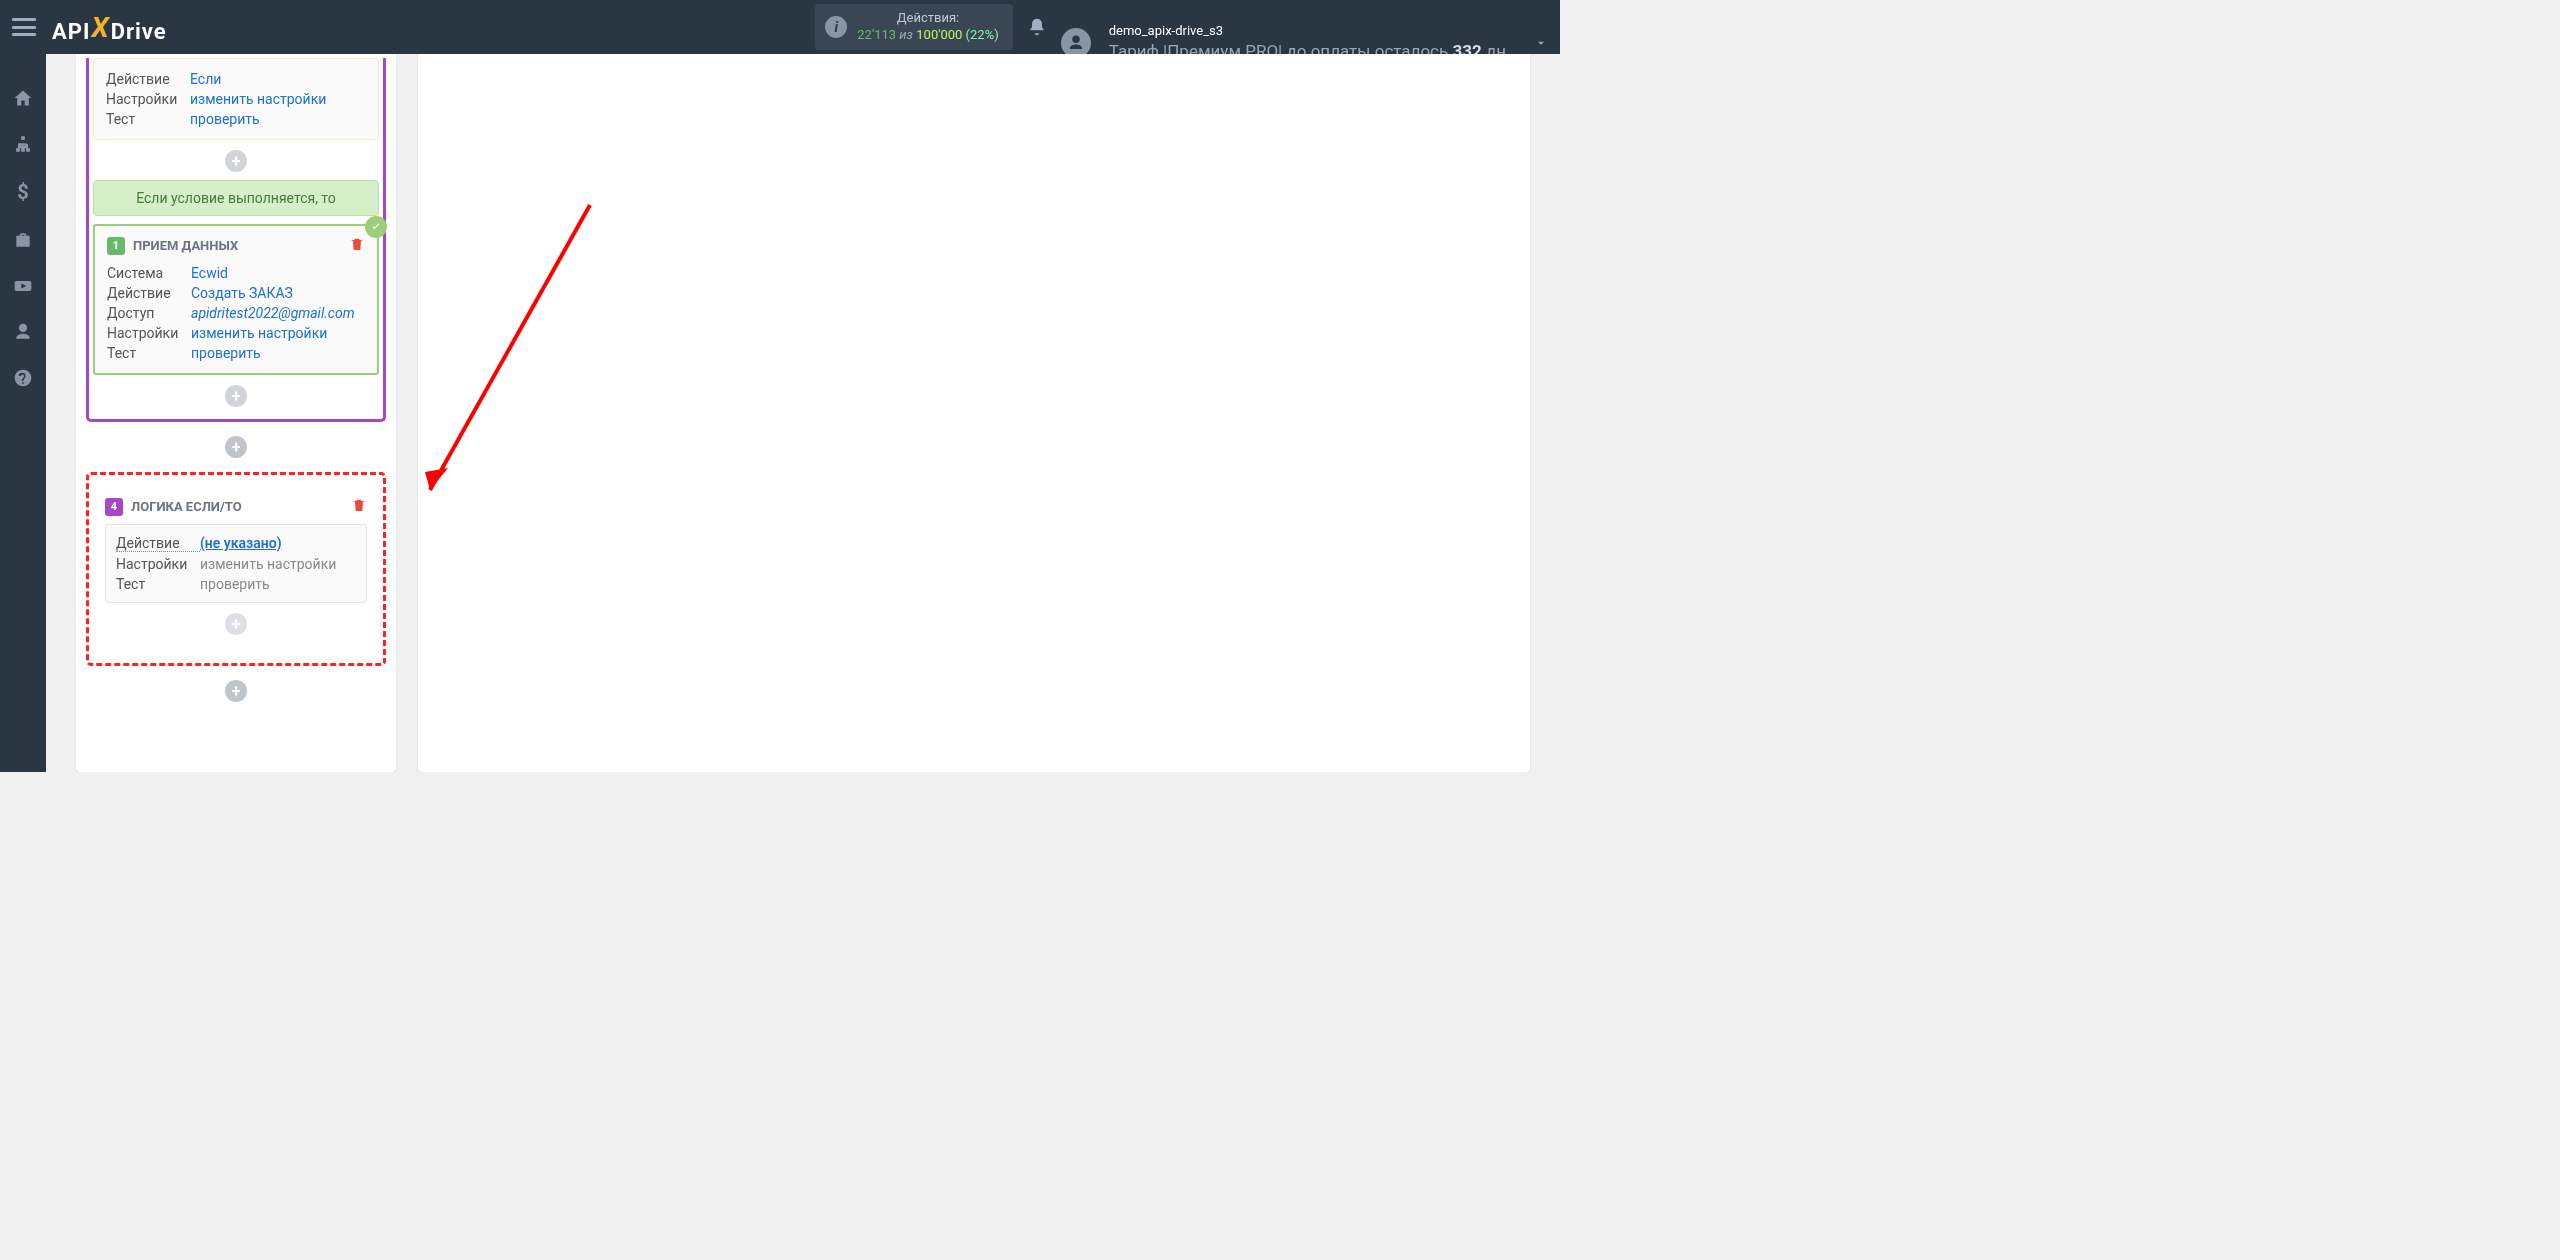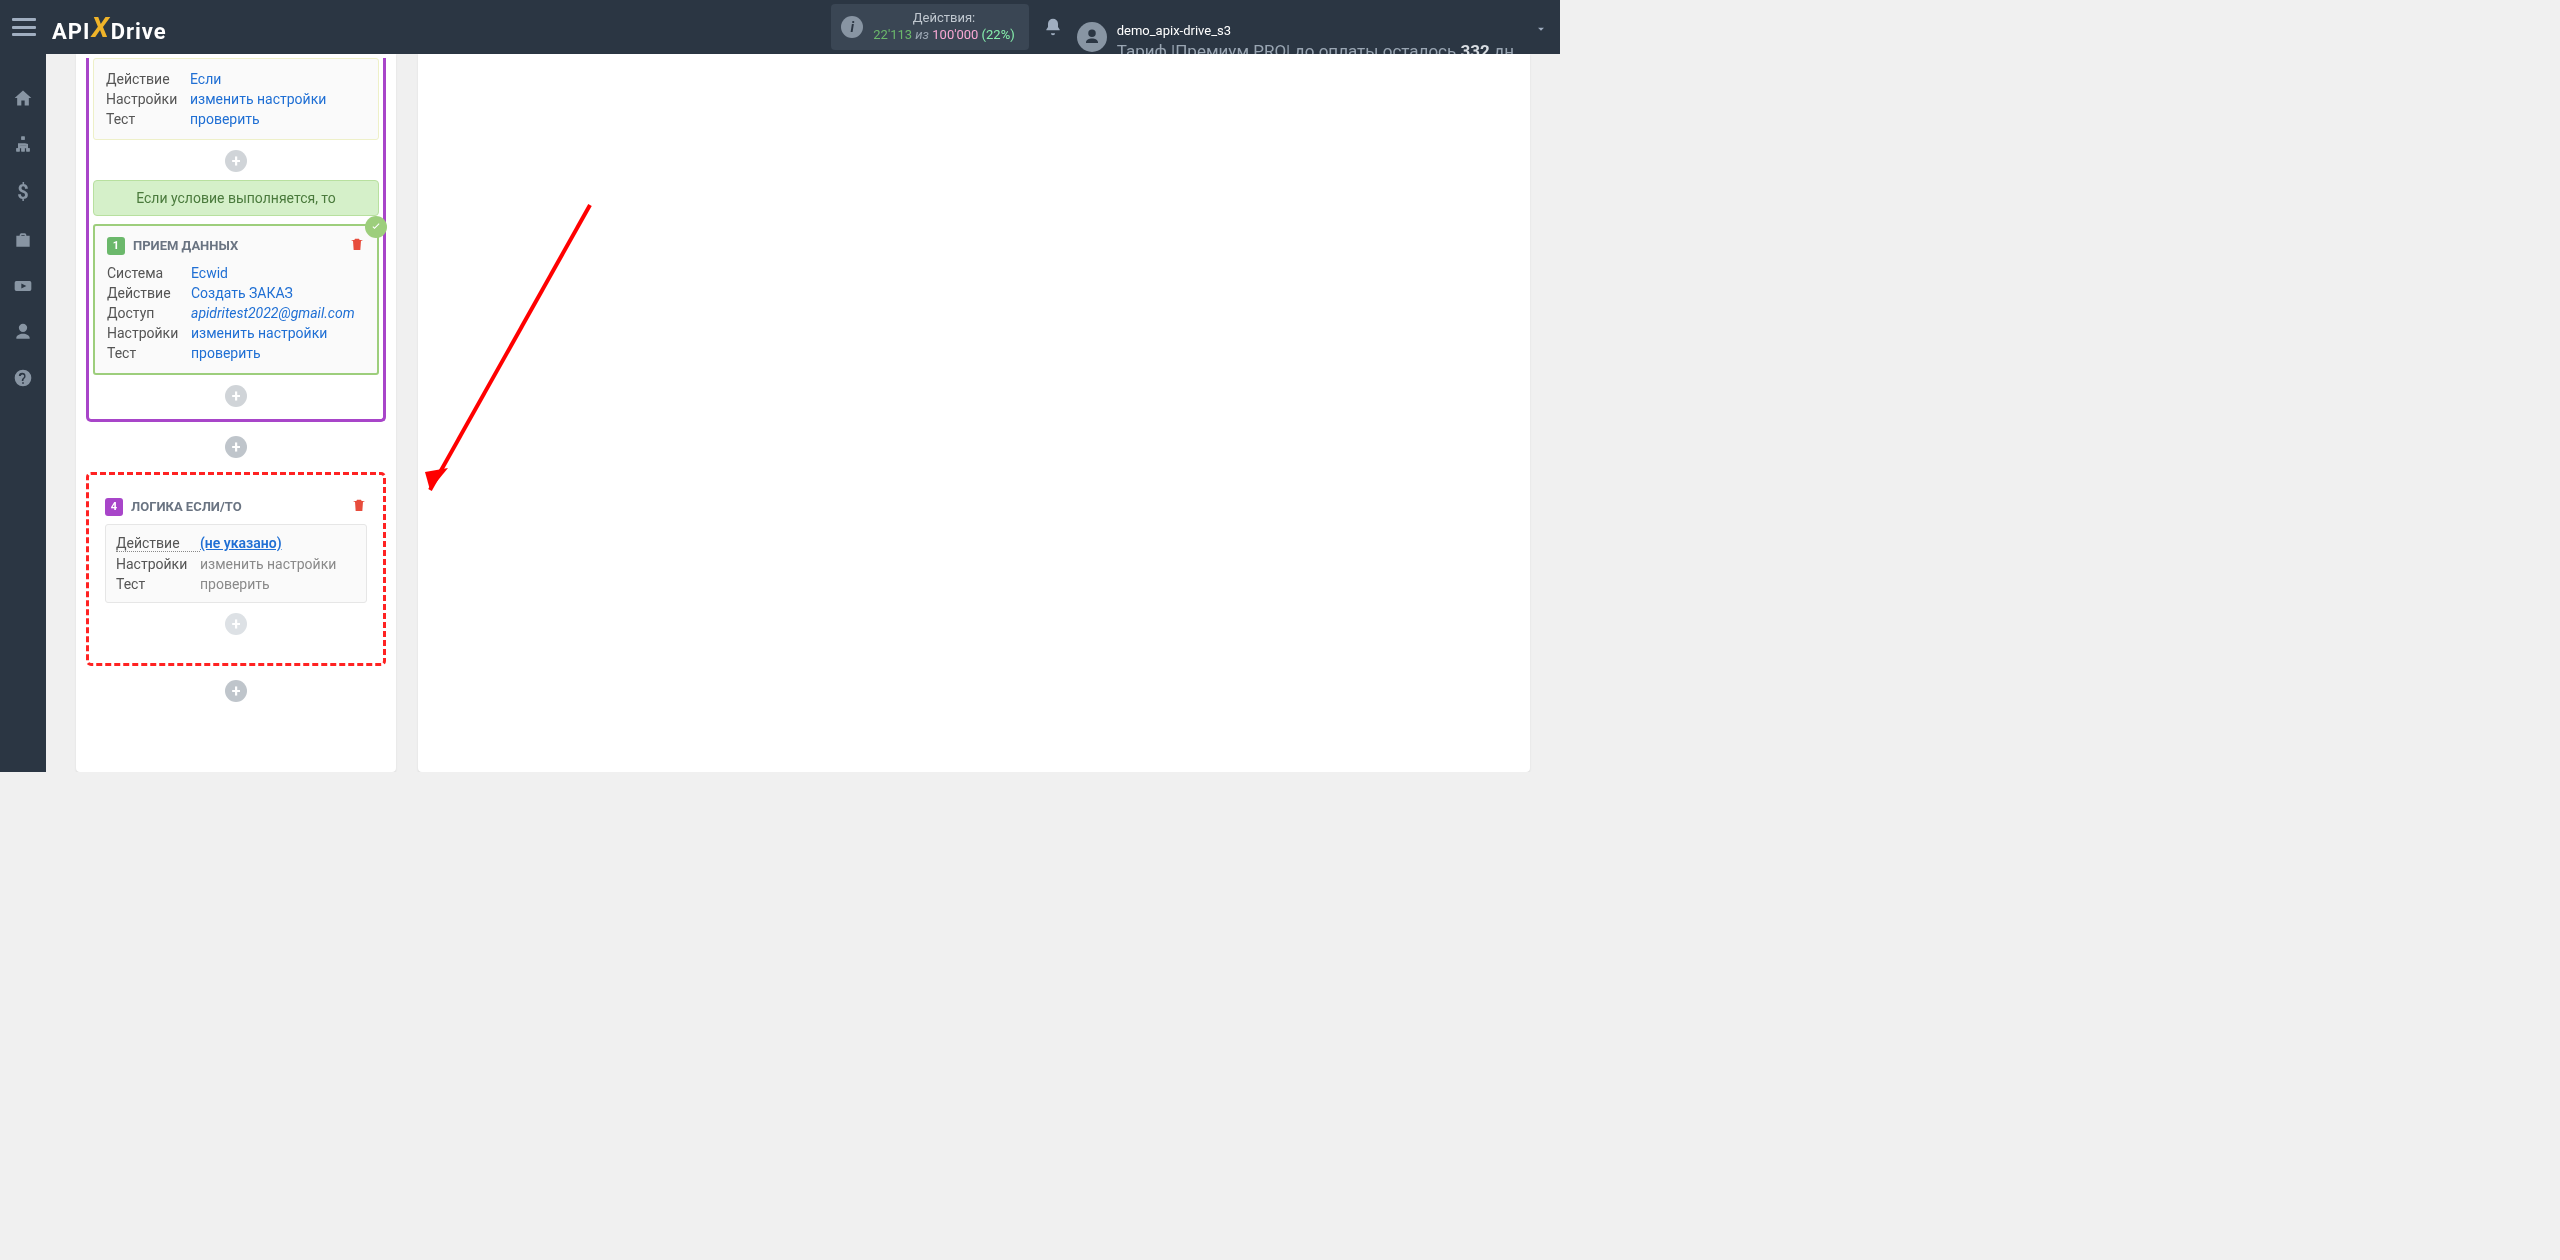--- a/index.html
+++ b/index.html
@@ -13,24 +13,24 @@
 .logo .api { color: #fff; }
 .logo .x { color: #f0b429; font-size: 28px; font-style: italic; margin: 0 1px; }
 .logo .drive { color: #fff; }
 .header-right { margin-left: auto; display: flex; align-items: center; gap: 14px; }
 .actions-box { background: #3a4654; border-radius: 4px; padding: 6px 14px 6px 10px; display: flex; align-items: center; gap: 10px; }
 .info-circle { width: 22px; height: 22px; border-radius: 50%; background: #8895a3; color: #2b3643; display: flex; align-items: center; justify-content: center; font-weight: 700; font-size: 14px; font-style: italic; }
 .actions-text { font-size: 13px; line-height: 1.3; }
 .actions-label { color: #c0c8d0; text-align: center; }
 .actions-nums .n1 { color: #6bb86b; }
 .actions-nums .iz { color: #9aa6b3; font-style: italic; }
-.actions-nums .n2 { color: #f9a8d4; text-align: right; }
+.actions-nums .n2 { color: #bef264; text-align: right; }
 .actions-nums .pct { color: #86efac; }
 .bell { width: 20px; height: 20px; fill: #a0aec0; cursor: pointer; }
-.user-block { display: flex; gap: 10px; margin-top: 31px; }
+.user-block { display: flex; align-items: center; gap: 18px; margin-top: 31px; }
 .avatar { width: 30px; height: 30px; border-radius: 50%; background: #8895a3; display: flex; align-items: center; justify-content: center; }
 .avatar svg { width: 18px; height: 18px; fill: #2b3643; }
 .user-text { font-size: 13px; line-height: 1.35; }
 .username { color: #fff; }
 .tariff { color: #9aa6b3; font-size: 17px; }
 .tariff b { color: #d8dde2; }
 .chevron { margin-left: 10px; fill: #a0aec0; width: 14px; height: 14px; cursor: pointer; }
 
 
 .layout { display: flex; height: calc(100% - 54px); }

